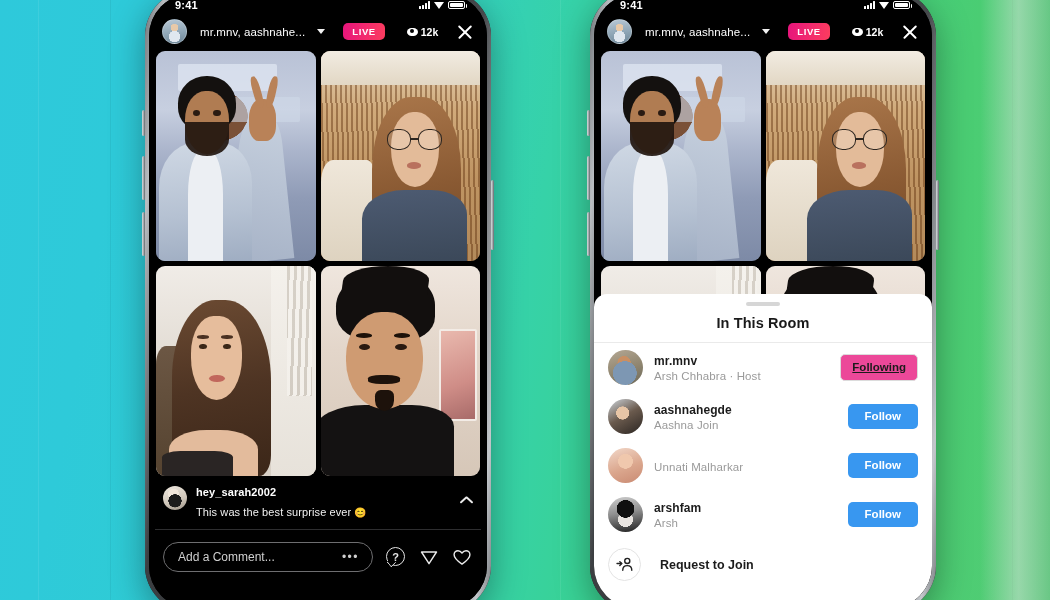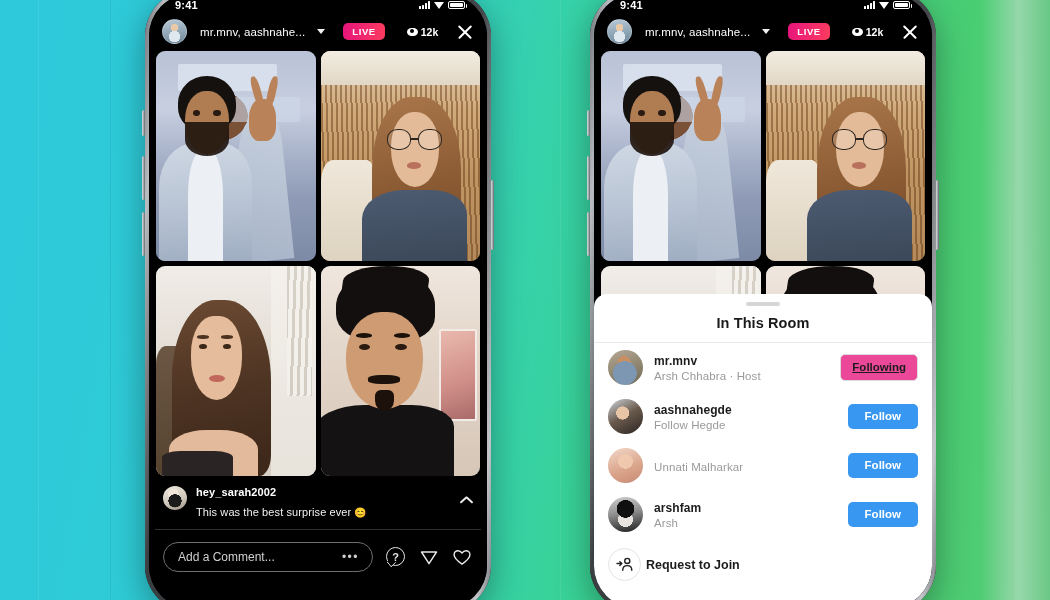--- a/index.html
+++ b/index.html
@@ -317,21 +317,21 @@
     font-size: 11.5px; font-weight: bold;
     padding: 6px 17px; border-radius: 5px; line-height: 1.1;
   }
   .btn-following {
     flex: 0 0 auto;
     background: #ec4899; color: #1b1b1b; border: 1px solid #dcdcdc;
     font-size: 11.5px; font-weight: bold;
     padding: 6px 11px; border-radius: 5px; line-height: 1.1; text-decoration: underline;
   }
   .join-row {
-    display: flex; align-items: center; gap: 5px;
+    display: flex; align-items: center; gap: 19px;
     padding: 9px 14px;
   }
   .join-icon {
     width: 33px; height: 33px; border-radius: 50%; border: 1px solid #e3e3e3;
     display: flex; align-items: center; justify-content: center; flex: 0 0 auto;
     position: relative;
   }
   .join-label { font-size: 12.5px; font-weight: bold; color: #1b1b1b; }
 </style>
 </head>
@@ -605,21 +605,21 @@
               <div class="p-user">mr.mnv</div>
               <div class="p-full">Arsh Chhabra · Host</div>
             </div>
             <div class="btn-following">Following</div>
           </div>
 
           <div class="person-row">
             <div class="p-avatar pa2"></div>
             <div class="p-names">
               <div class="p-user">aashnahegde</div>
-              <div class="p-full">Follow Hegde</div>
+              <div class="p-full">Aashna Join</div>
             </div>
             <div class="btn-follow">Follow</div>
           </div>
 
           <div class="person-row">
             <div class="p-avatar pa3"></div>
             <div class="p-names">
               <div class="p-full">Unnati Malharkar</div>
             </div>
             <div class="btn-follow">Follow</div>

